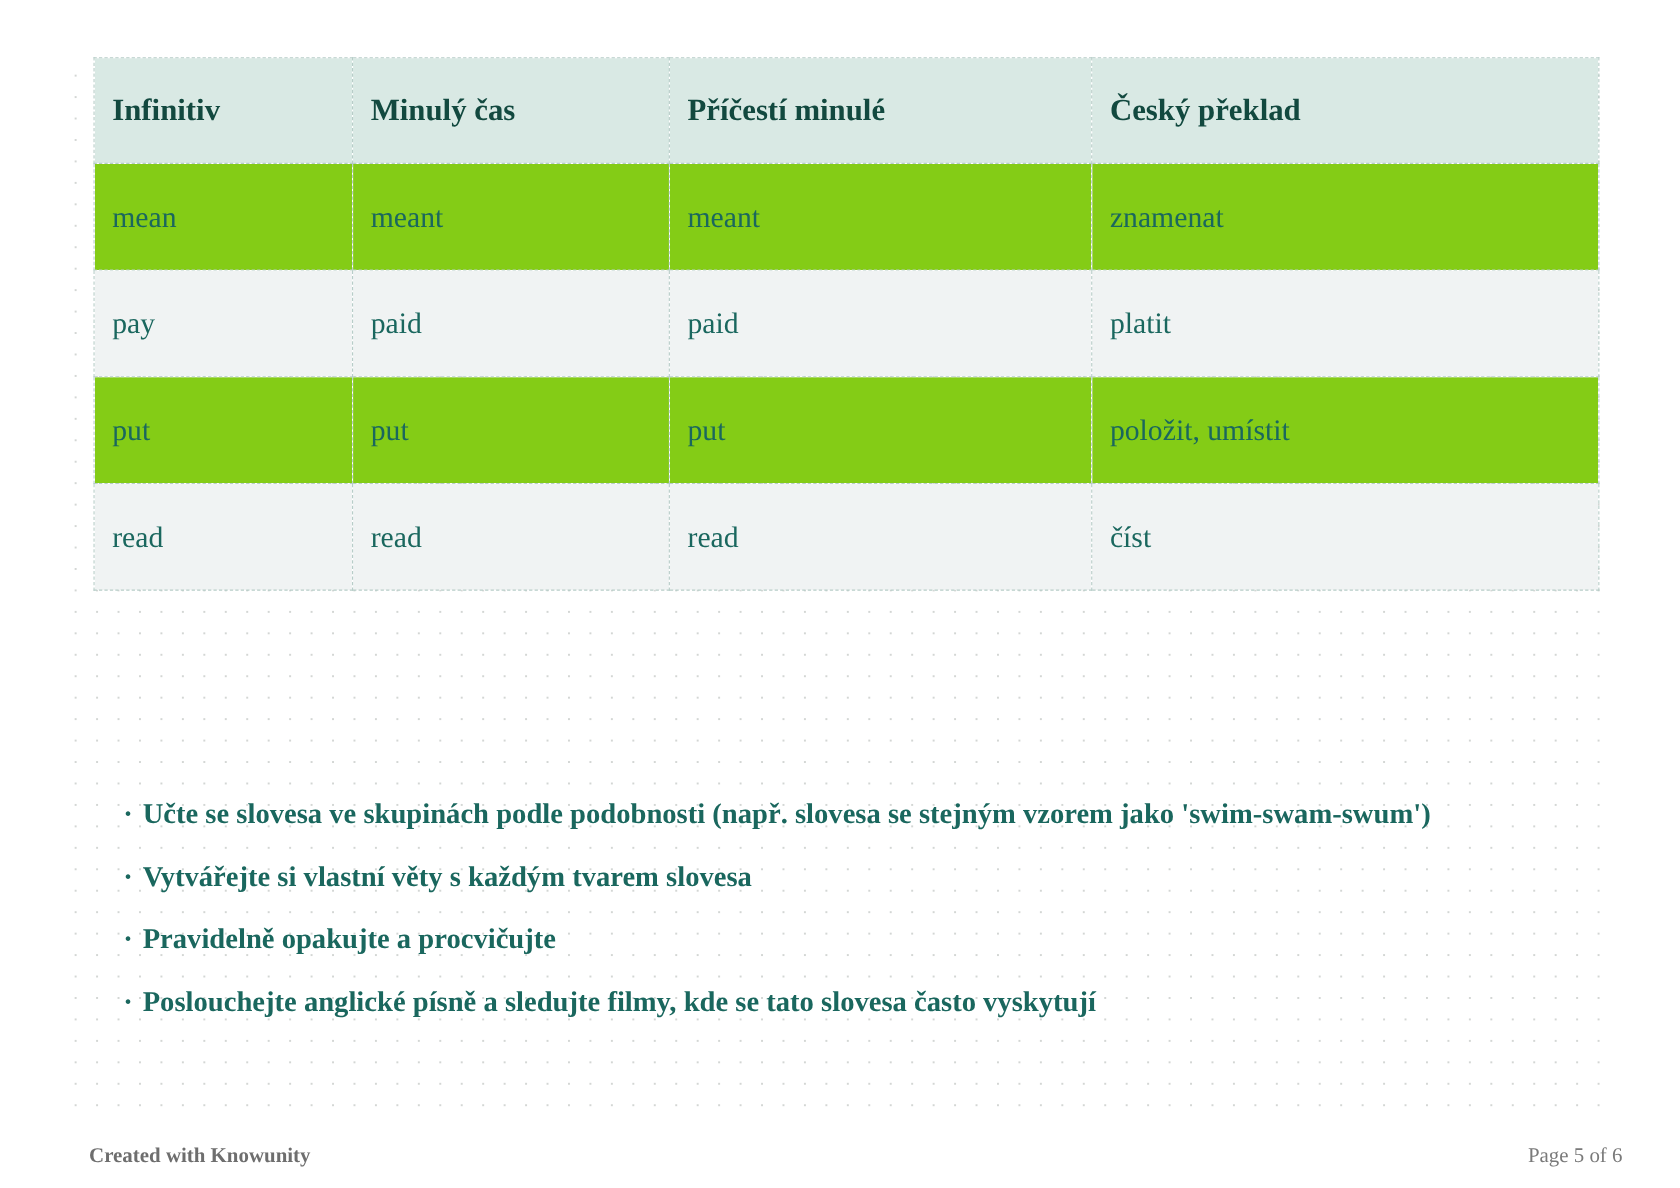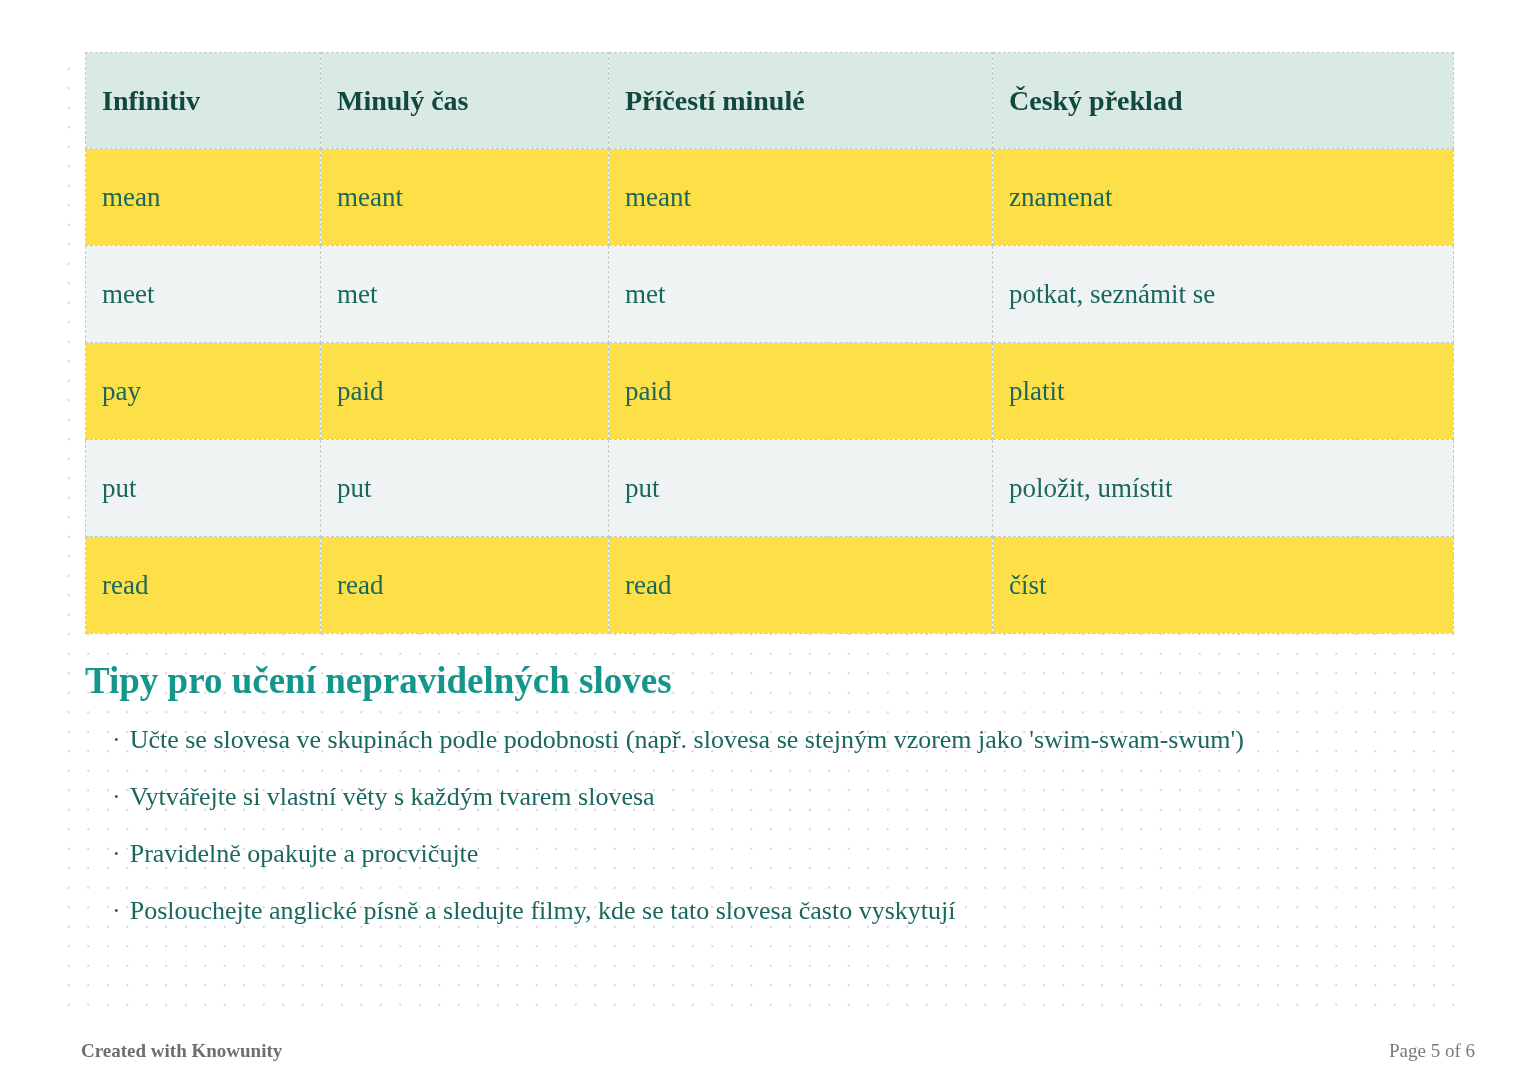--- a/index.html
+++ b/index.html
@@ -42,21 +42,21 @@
     overflow: hidden;
   }
   .verb-table th {
     background: #d9e9e4;
     height: 95px;
     font-size: 28px;
     font-weight: bold;
     color: #12493f;
   }
   .verb-table td {
-    background: #fde047;
+    background: #84cc16;
     height: 96px;
     font-size: 27px;
     font-weight: normal;
     color: #1a675e;
   }
   .verb-table tbody tr:nth-child(even) td {
     background: #f0f3f3;
   }
   h2.tips-heading {
     position: absolute;
@@ -76,20 +76,21 @@
     margin: 0;
     padding: 0;
     list-style: none;
   }
   ul.tips-list li {
     font-size: 26px;
     line-height: 32px;
     color: #1a675e;
     margin: 0 0 25px 0;
     white-space: nowrap;
+    font-weight: bold;
   }
   .bullet-marker {
     display: inline-block;
     margin-right: 9px;
     color: #1a675e;
   }
   .footer {
     position: absolute;
     left: 52px;
     top: 1040px;
@@ -133,47 +134,40 @@
       </tr>
     </thead>
     <tbody>
       <tr>
         <td>mean</td>
         <td>meant</td>
         <td>meant</td>
         <td>znamenat</td>
       </tr>
       <tr>
-        <td>meet</td>
-        <td>met</td>
-        <td>met</td>
-        <td>potkat, seznámit se</td>
-      </tr>
-      <tr>
         <td>pay</td>
         <td>paid</td>
         <td>paid</td>
         <td>platit</td>
       </tr>
       <tr>
         <td>put</td>
         <td>put</td>
         <td>put</td>
         <td>položit, umístit</td>
       </tr>
       <tr>
         <td>read</td>
         <td>read</td>
         <td>read</td>
         <td>číst</td>
       </tr>
     </tbody>
   </table>
 
-  <h2 class="tips-heading">Tipy pro učení nepravidelných sloves</h2>
 
   <ul class="tips-list">
     <li><span class="bullet-marker">·</span><span>Učte se slovesa ve skupinách podle podobnosti (např. slovesa se stejným vzorem jako 'swim-swam-swum')</span></li>
     <li><span class="bullet-marker">·</span><span>Vytvářejte si vlastní věty s každým tvarem slovesa</span></li>
     <li><span class="bullet-marker">·</span><span>Pravidelně opakujte a procvičujte</span></li>
     <li><span class="bullet-marker">·</span><span>Poslouchejte anglické písně a sledujte filmy, kde se tato slovesa často vyskytují</span></li>
   </ul>
 
   <div class="footer">
     <span class="credit">Created with Knowunity</span>

